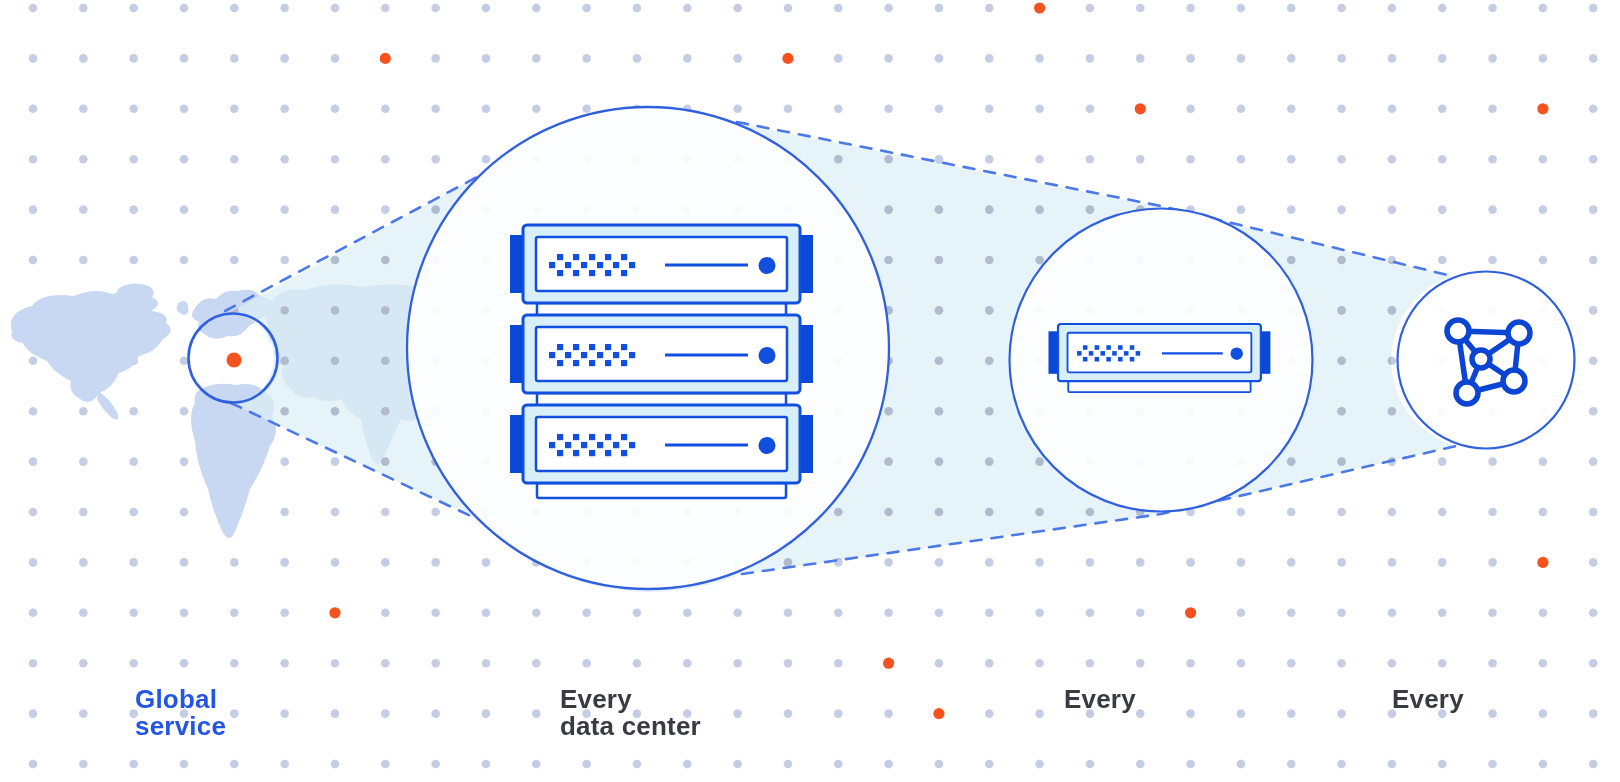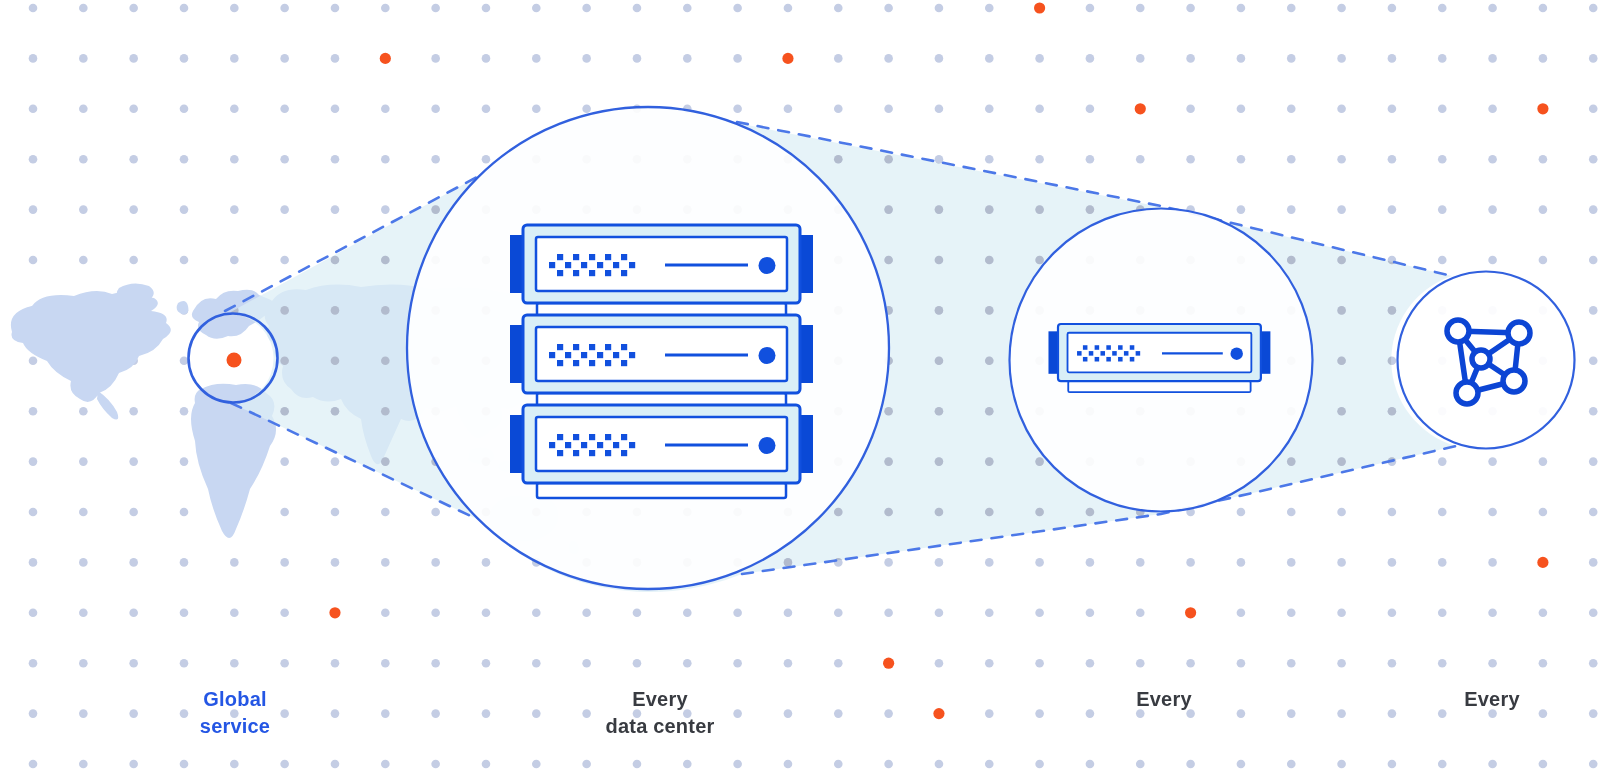--- a/index.html
+++ b/index.html
@@ -6,22 +6,22 @@
     --accent-orange:#F6521E; --accent-blue-text:#2456E4; --label-dark:#383B41;
     --circle-stroke:#3160DE; --dashed-line:#4C78E8; --beam-fill:#DDEFF5;
     --grid-dot:#C4CDE4; --grid-dot-beam:#B2BBCD; --map-fill:#C8D7F2;
     --server-outline:#1150DE; --server-panel:#D9EFF7; --server-tab:#0A49D6;
     --mesh:#0C45D4;
   }
   html,body{margin:0;padding:0;background:#fff;}
   .stage{position:relative;width:1620px;height:782px;background:#ffffff;overflow:hidden;
          font-family:"Liberation Sans",sans-serif;}
   .stage svg{position:absolute;left:0;top:0;}
-  .label{position:absolute;top:686px;width:200px;text-align:center;
-         font-weight:700;font-size:20px;line-height:27px;color:var(--label-dark);
+  .label{position:absolute;top:686px;width:200px;text-align:left;
+         font-weight:700;font-size:26px;line-height:27px;color:var(--label-dark);
          letter-spacing:0.2px;}
   .label.accent{color:var(--accent-blue-text);}
 </style>
 </head>
 <body>
 
 <div class="stage">
 <svg width="1620" height="782" viewBox="0 0 1620 782">
   <defs>
     <clipPath id="beam-clip">

